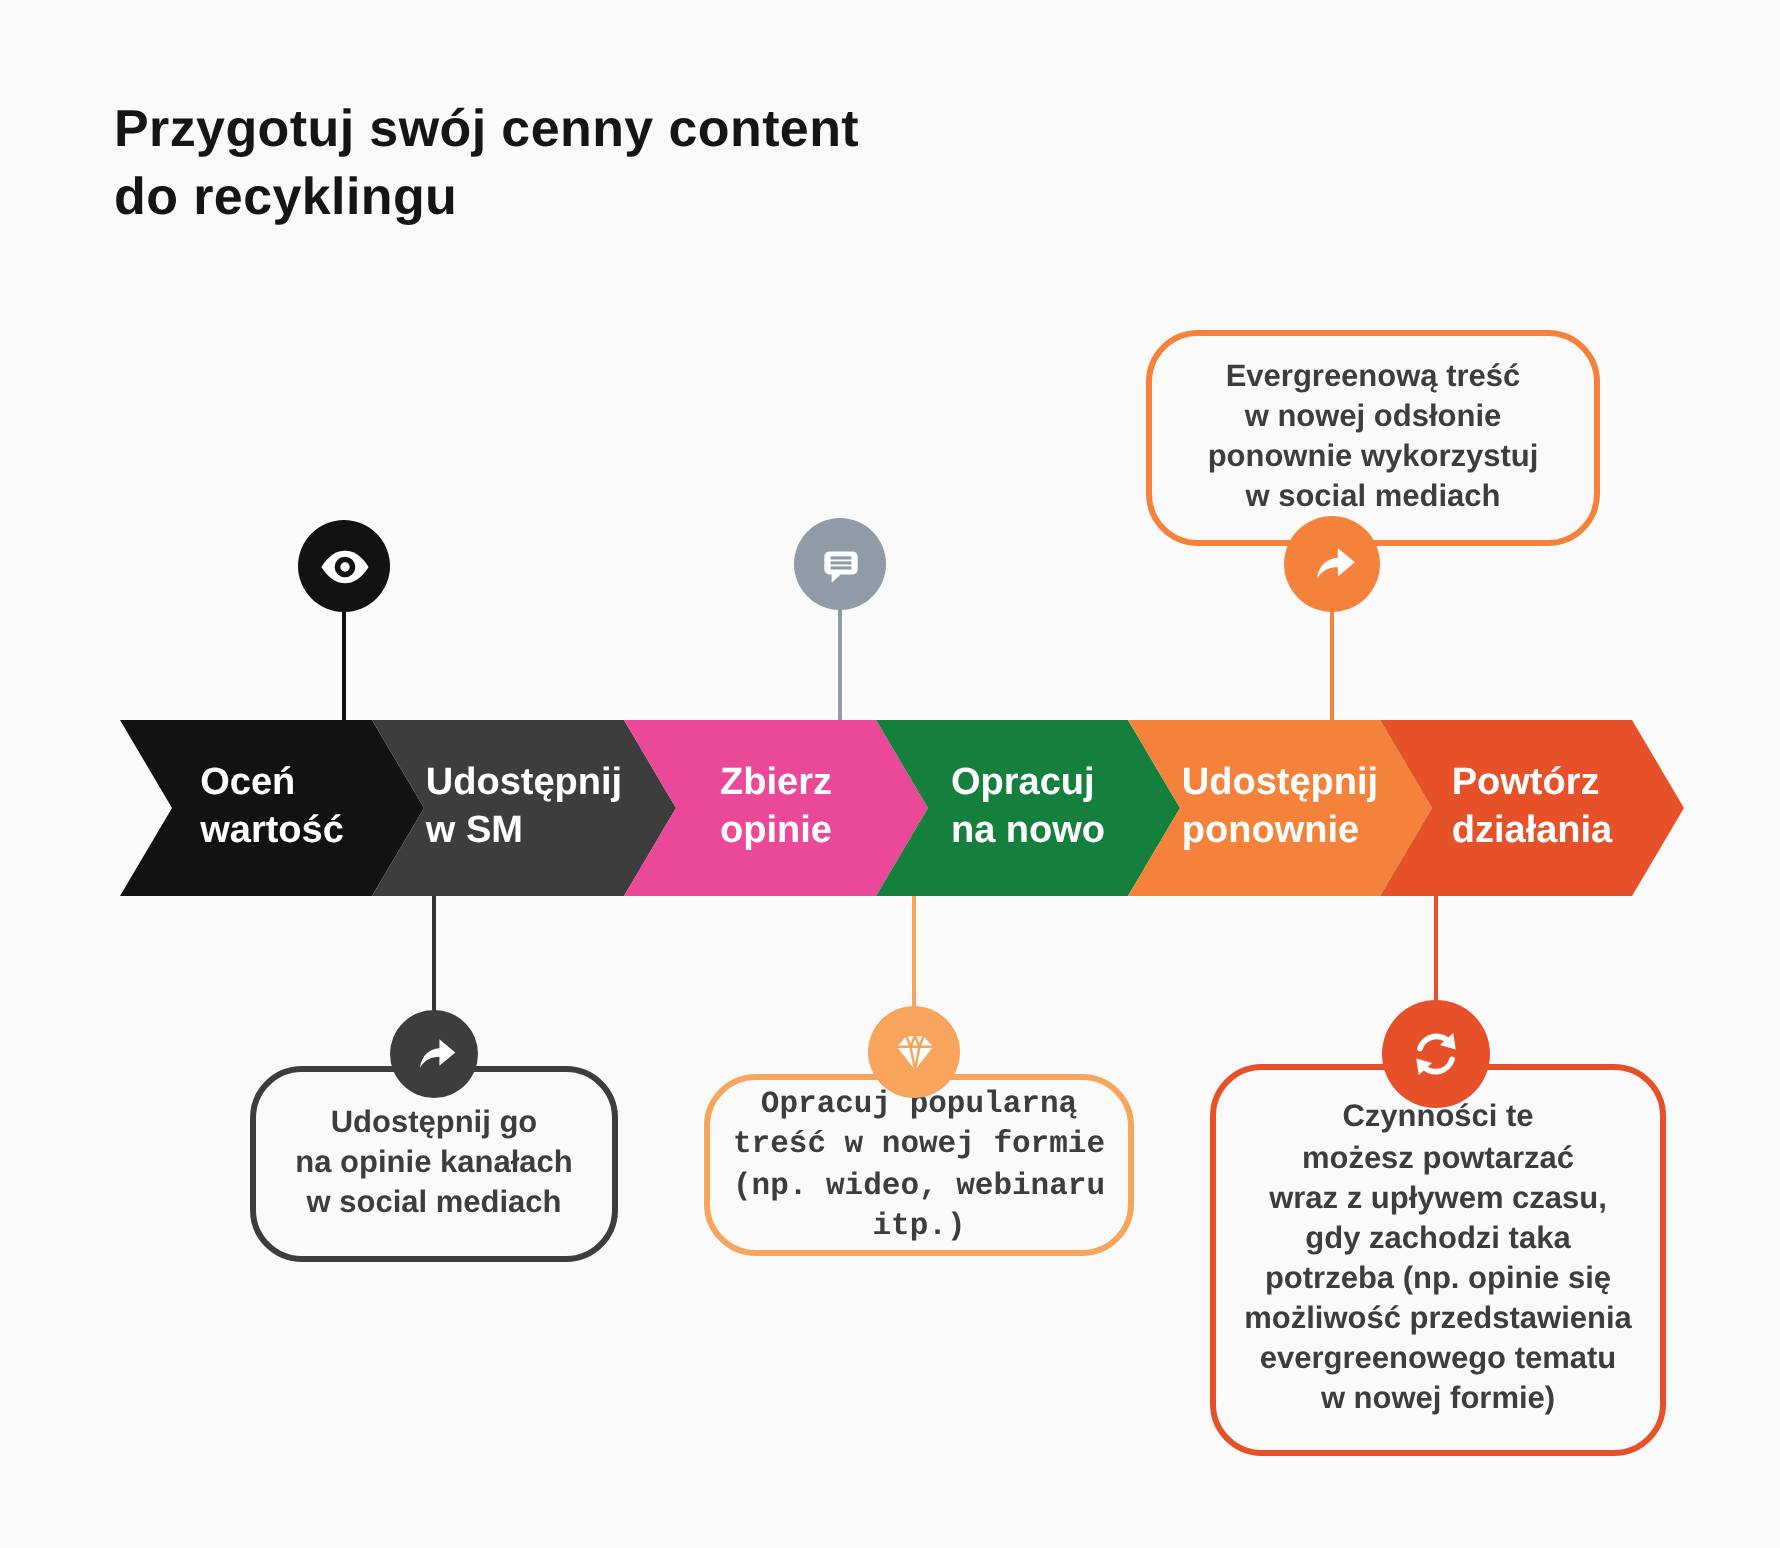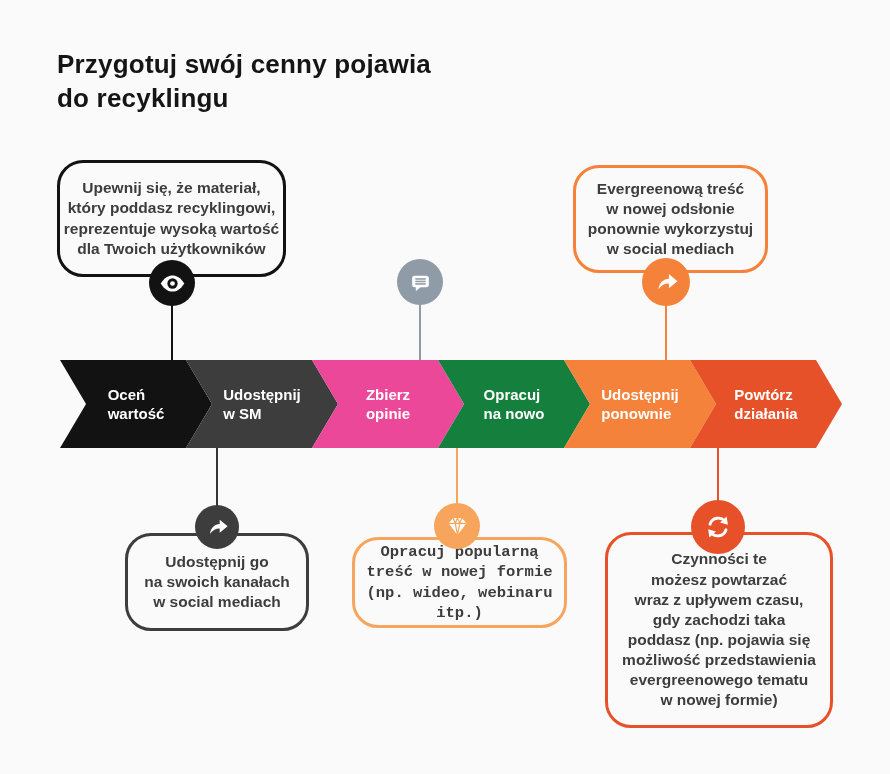--- a/index.html
+++ b/index.html
@@ -34,65 +34,59 @@
   .icon-circle {
     position:absolute; border-radius:50%; z-index:3;
     display:flex; align-items:center; justify-content:center;
   }
   .f-black { background:#121212; } .f-dark { background:#3d3d3d; }
   .f-gray  { background:#8f9ba6; } .f-lor  { background:#f7a45c; }
   .f-or    { background:#f5823a; } .f-red  { background:#e7512a; }
   .seg {
     position:absolute; top:360px; height:88px; width:152px;
     display:flex; align-items:center; justify-content:center;
-    color:#ffffff; font-weight:bold; font-size:15px;
+    color:#ffffff; font-weight:bold; font-size:19px;
     line-height:1.28; white-space:pre-line; text-align:left;
     clip-path: polygon(0 0, 126px 0, 152px 44px, 126px 88px, 0 88px, 26px 44px);
   }
   .s1 { background:#121212; } .s2 { background:#3d3d3d; }
   .s3 { background:#ec4899; } .s4 { background:#15803d; }
   .s5 { background:#f5823a; } .s6 { background:#e7512a; }
 </style>
 </head>
 <body>
 
 <div class="stage">
 
-  <div class="title">Przygotuj swój cenny pojawia
+  <div class="title">Przygotuj swój cenny content
 do recyklingu</div>
 
-  <div class="callout b-black" style="left:57px; top:160px; width:229px; height:117px;">
-    <span>Upewnij się, że materiał,
-który poddasz recyklingowi,
-reprezentuje wysoką wartość
-dla Twoich użytkowników</span>
-  </div>
-  <div class="callout b-or" style="left:573px; top:165px; width:195px; height:108px;text-align:center;">
+  <div class="callout b-or" style="left:573px; top:165px; width:227px; height:108px;text-align:center;">
     <span>Evergreenową treść
 w nowej odsłonie
 ponownie wykorzystuj
 w social mediach</span>
   </div>
 
   <div class="callout b-dark" style="left:125px; top:533px; width:184px; height:98px;">
     <span>Udostępnij go
-na swoich kanałach
+na opinie kanałach
 w social mediach</span>
   </div>
   <div class="callout b-lor" style="left:352px; top:537px; width:215px; height:91px;">
     <span>Opracuj popularną
 treść w nowej formie
 (np. wideo, webinaru itp.)</span>
   </div>
   <div class="callout b-red" style="left:605px; top:532px; width:228px; height:196px;">
     <span>Czynności te
 możesz powtarzać
 wraz z upływem czasu,
 gdy zachodzi taka
-poddasz (np. pojawia się
+potrzeba (np. opinie się
 możliwość przedstawienia
 evergreenowego tematu
 w nowej formie)</span>
   </div>
 
   <div class="connector l-black" style="left:171px; top:276px; height:84px;"></div>
   <div class="connector l-gray" style="left:419px; top:272px; height:88px;"></div>
   <div class="connector l-or" style="left:665px; top:272px; height:88px;"></div>
   <div class="connector l-dark" style="left:216px; top:448px; height:86px;"></div>
   <div class="connector l-lor" style="left:456px; top:448px; height:90px;"></div>

